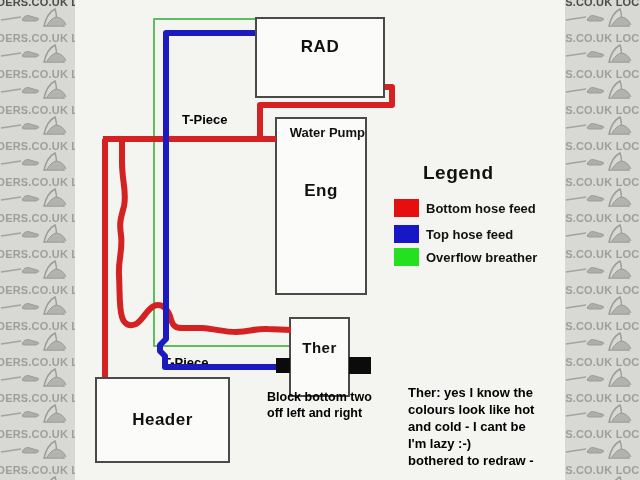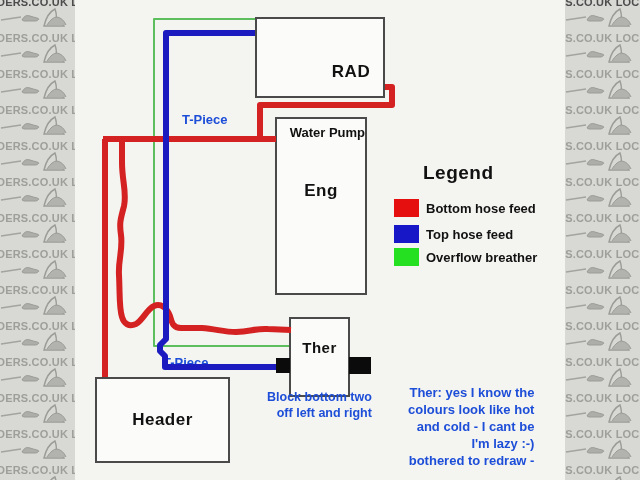--- a/index.html
+++ b/index.html
@@ -31,36 +31,35 @@
   
   .box{
     position:absolute; background:#fbfbf9; border:2px solid #4a4a4a;
     color:#111; box-sizing:border-box;
   }
   .box .big-label{
     position:absolute; left:0; width:100%; text-align:center;
     font-weight:bold; font-size:17px; letter-spacing:0.5px;
   }
   #rad-box{left:255px; top:17px; width:130px; height:81px;}
-  #rad-box .big-label{top:43px;padding-left:31px;}
+  #rad-box .big-label{top:18px;}
   #engine-box{left:275px; top:117px; width:92px; height:178px;}
   #engine-title{
     position:absolute; top:6px; left:0; width:100%; text-align:right;
     font-weight:bold; font-size:13px; color:#111;
   }
   #engine-box .big-label{top:62px;}
   #ther-box{left:289px; top:317px; width:61px; height:80px;}
   #ther-box .big-label{top:20px; font-size:15px;}
   #header-box{left:95px; top:377px; width:135px; height:86px;}
   #header-box .big-label{top:31px;}
   
   .free-label{
-    position:absolute; color:#1d4ed8; font-weight:bold; font-size:13px;
+    position:absolute; color:#000000; font-weight:bold; font-size:13px;
     white-space:nowrap;
-    text-align:right;
   }
   #t-piece-top{left:182px; top:112px;}
   #t-piece-bottom{left:163px; top:355px;}
   #block-note{left:267px; top:389px; font-size:12.5px; line-height:16px;}
   #note-block{left:408px; top:384px; font-size:13px; line-height:17px;}
   
   #legend-title{
     position:absolute; left:423px; top:162px; color:#111;
     font-weight:bold; font-size:19px; letter-spacing:0.5px;
   }

